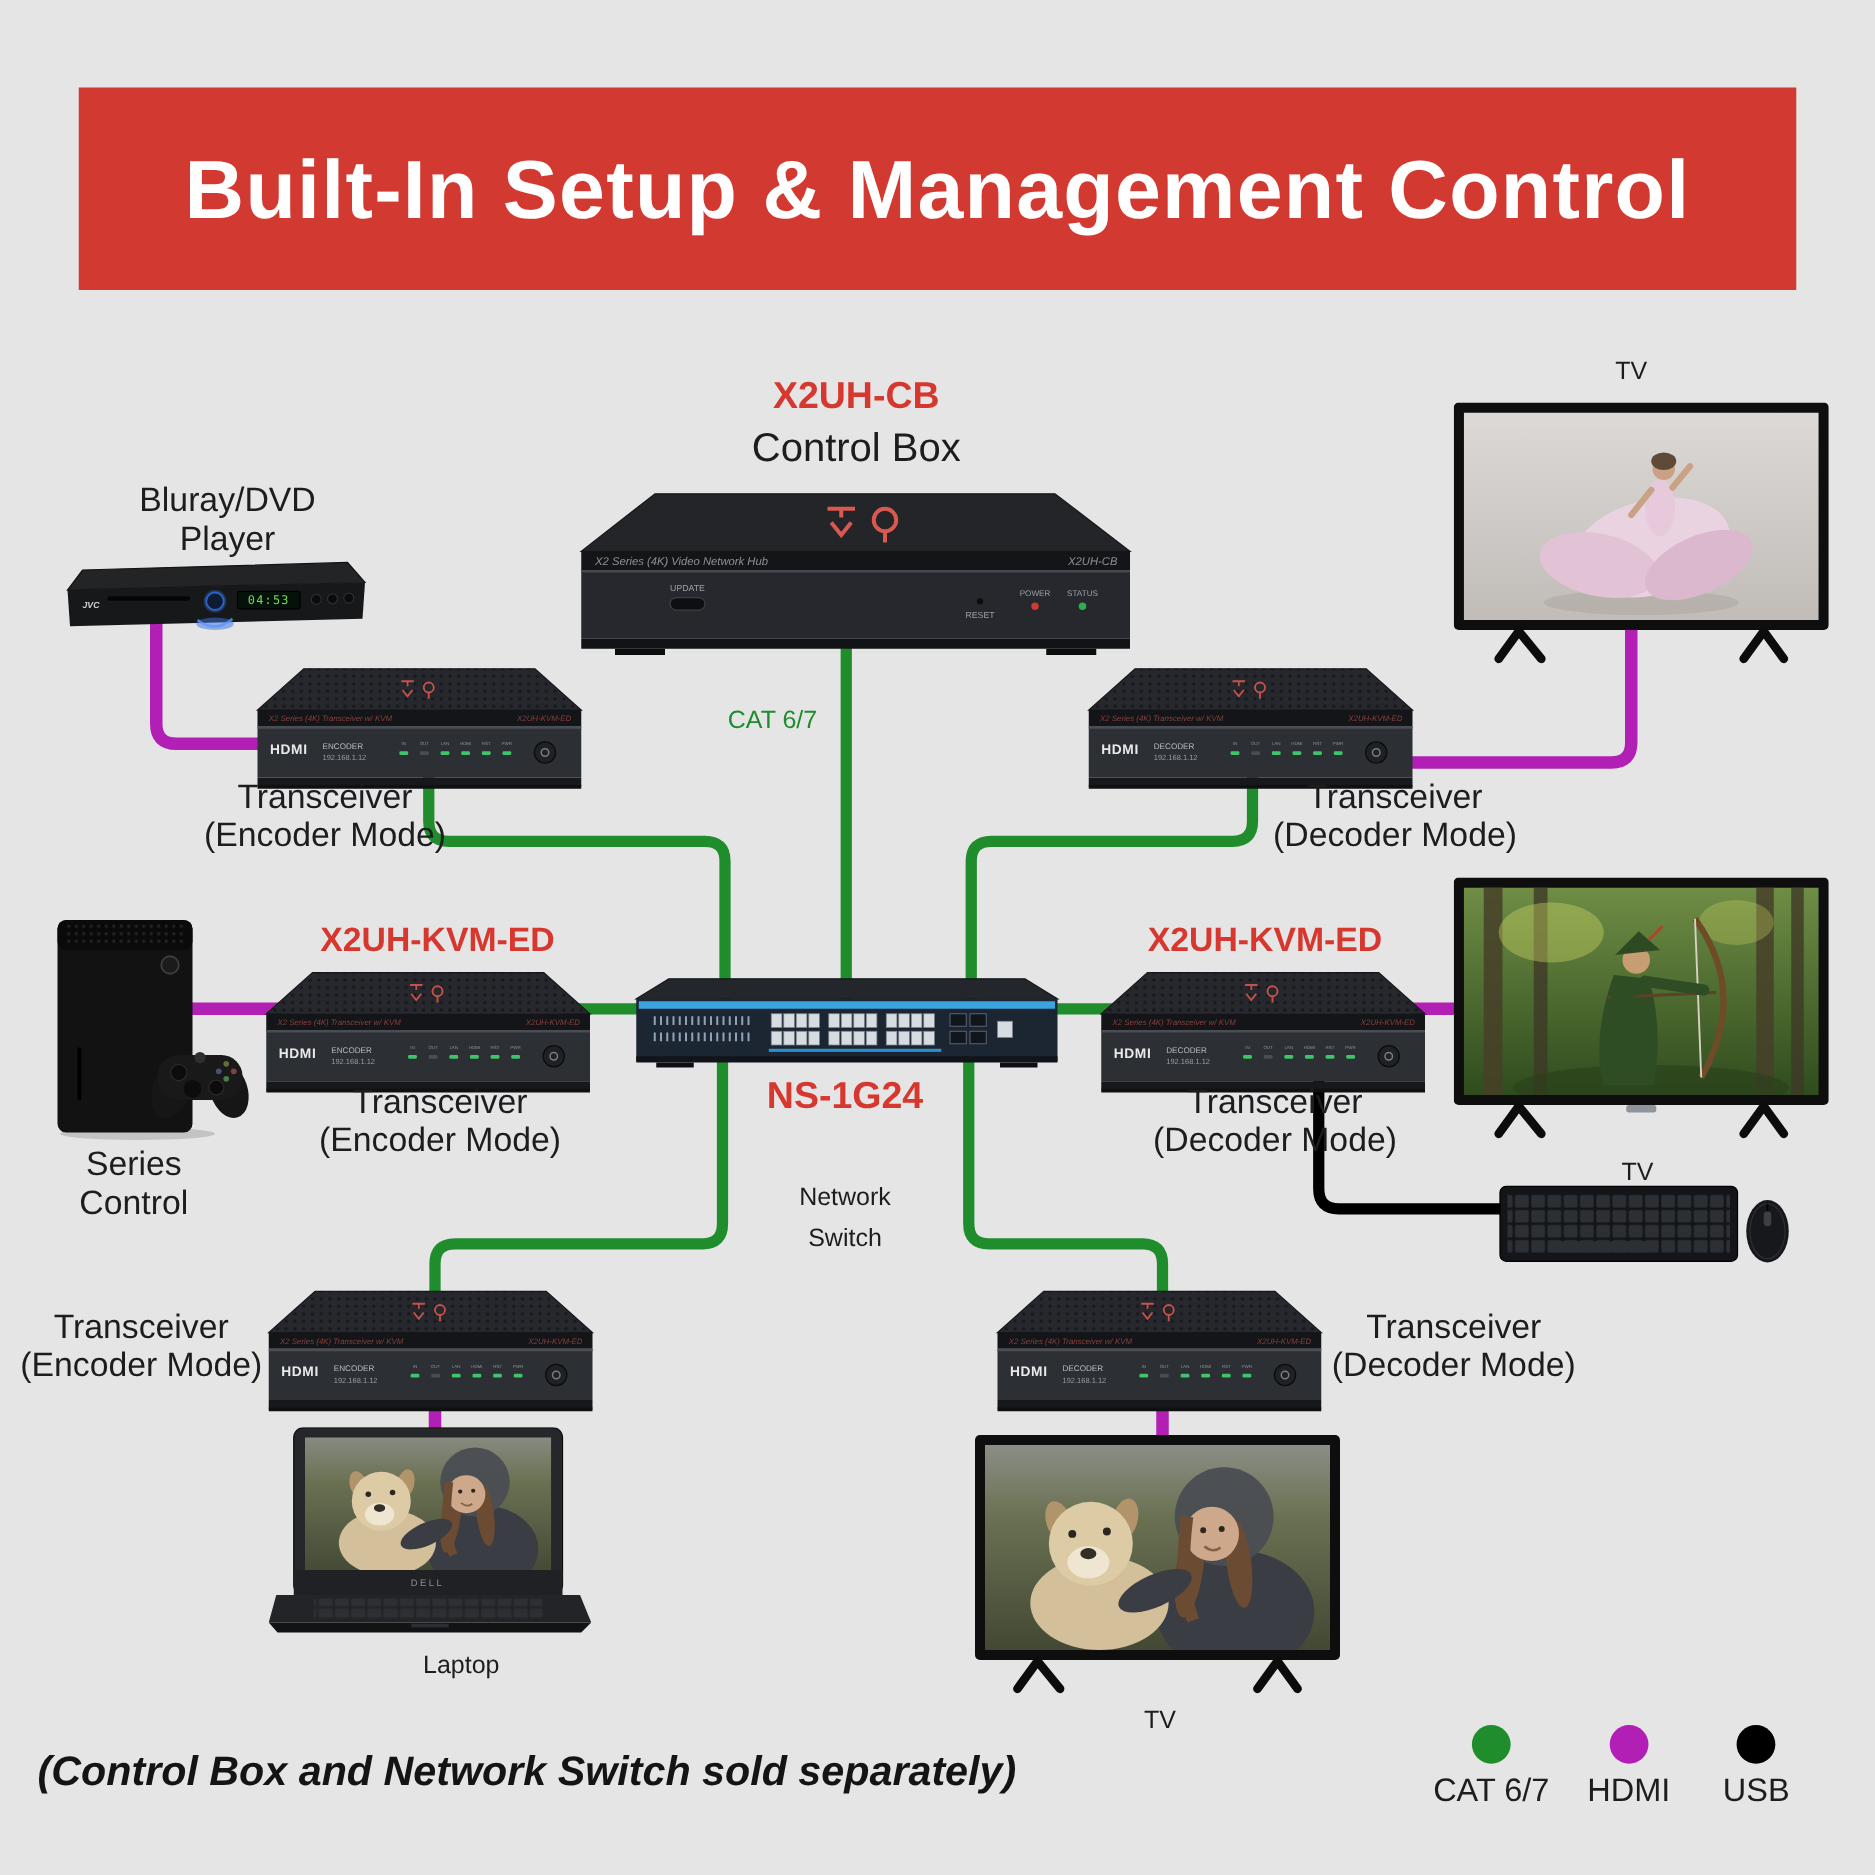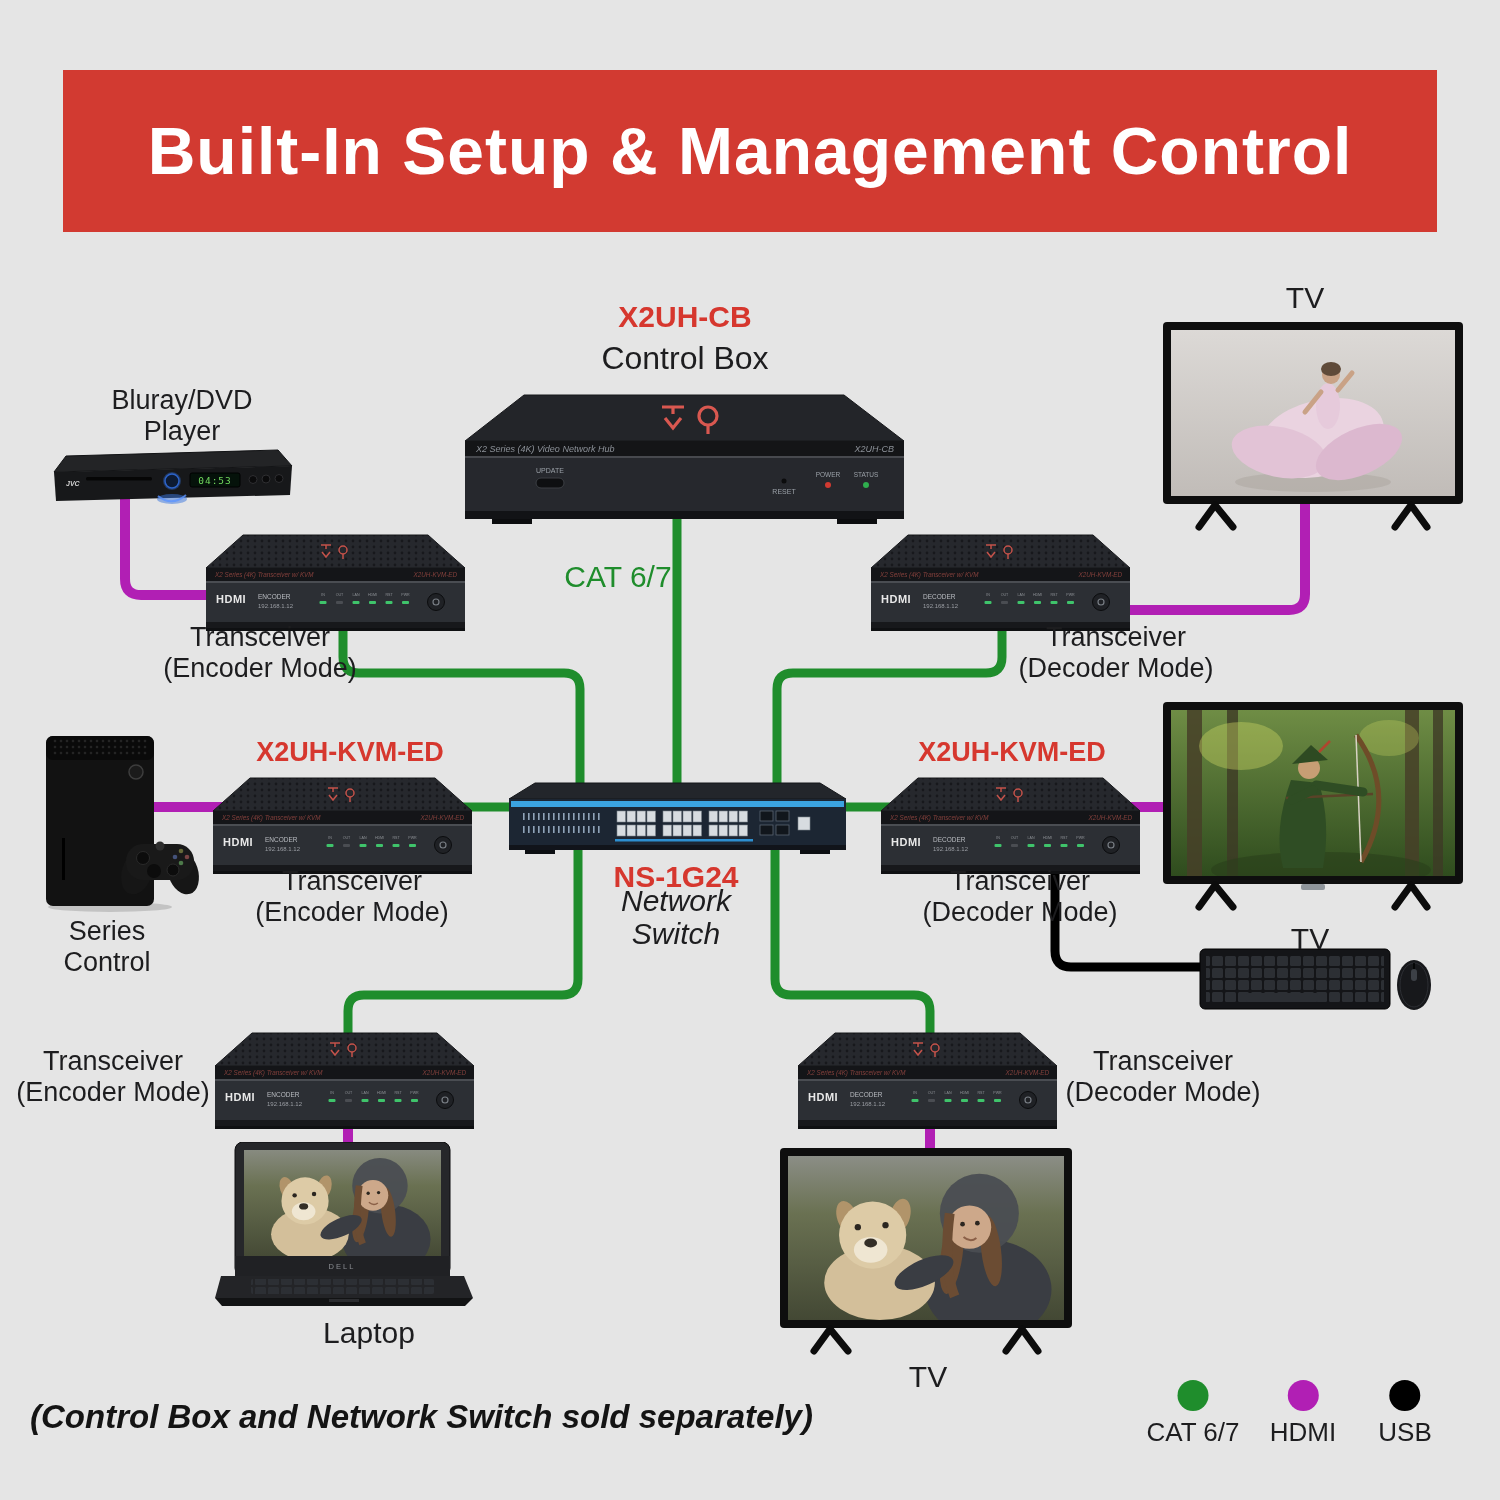--- a/index.html
+++ b/index.html
@@ -6,21 +6,21 @@
   .stage{position:relative;width:1500px;height:1500px;background:#e5e5e5;overflow:hidden;
          font-family:"Liberation Sans",sans-serif;color:#1d1d1f;}
   .banner{position:absolute;left:63px;top:70px;width:1374px;height:162px;background:var(--banner,#d23a31);
           display:flex;align-items:center;justify-content:center;}
   .banner h1{margin:0;color:#ffffff;font-size:66px;font-weight:600;letter-spacing:1px;white-space:nowrap;}
   .lbl{position:absolute;transform:translateX(-50%);text-align:center;white-space:nowrap;
        font-size:27px;line-height:31px;font-weight:500;color:#1d1d1f;}
   .lbl .ln{display:block;}
   .red{color:var(--red,#d6372e);font-weight:600;}
   .green{color:var(--cat,#1f8d2c);}
-  .s29{font-size:30px;line-height:33px;}
+  .s29{font-size:20px;line-height:33px;}
   .s30{font-size:30px;line-height:34px;}
   .s32{font-size:32px;line-height:36px;font-weight:500;}
   .dev{position:absolute;}
   .cables{position:absolute;left:0;top:0;z-index:1;}
   .dev,.lbl{z-index:2;}
   .cable{fill:none;}
   .cable.cat{stroke:var(--cat,#1f8d2c);stroke-width:9;}
   .cable.hdmi{stroke:var(--hdmi,#b11fb4);stroke-width:10;}
   .cable.usb{stroke:var(--usb,#000);stroke-width:9;}
   .footer-note{position:absolute;left:30px;top:1398px;font-size:33px;font-style:italic;font-weight:700;color:#141414;}
@@ -362,21 +362,21 @@
   </div>
 
   <div class="lbl red s30" style="left:685px;top:300px;">X2UH-CB</div>
   <div class="lbl s32" style="left:685px;top:340px;">Control Box</div>
 
   <div class="lbl s29" style="left:1305px;top:281px;">TV</div>
 
   <div class="lbl green s29" style="left:618px;top:560px;">CAT 6/7</div>
 
   <div class="lbl red s30" style="left:676px;top:860px;">NS-1G24</div>
-  <div class="lbl s29" style="left:676px;top:884px;font-style:italic;">
+  <div class="lbl s29" style="left:676px;top:942px;">
     <span class="ln">Network</span>
     <span class="ln">Switch</span>
   </div>
 
   <div class="lbl" style="left:107px;top:916px;">
     <span class="ln">Series</span>
     <span class="ln">Control</span>
   </div>
 
   <div class="lbl s29" style="left:1310px;top:922px;">TV</div>

